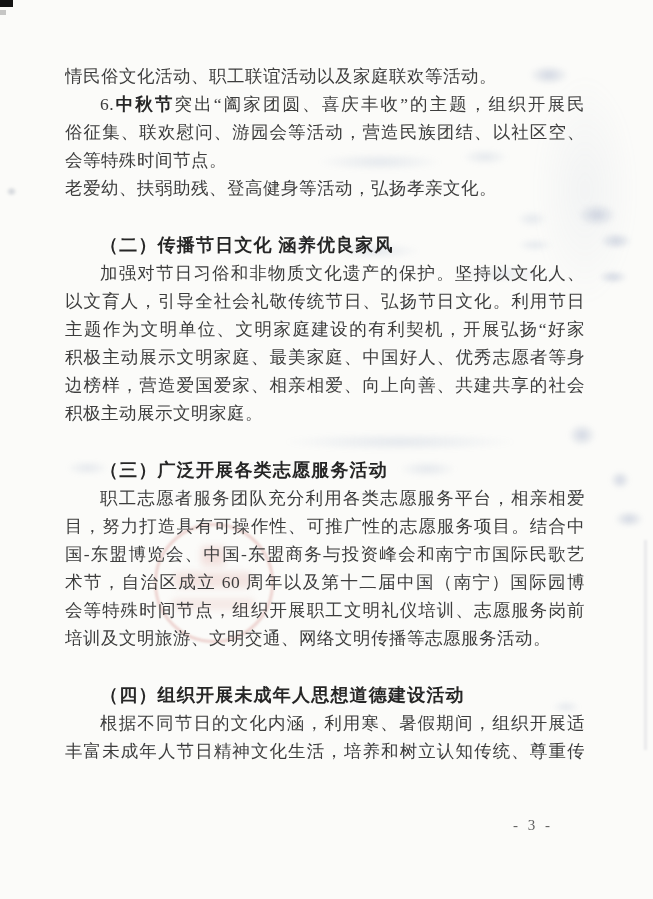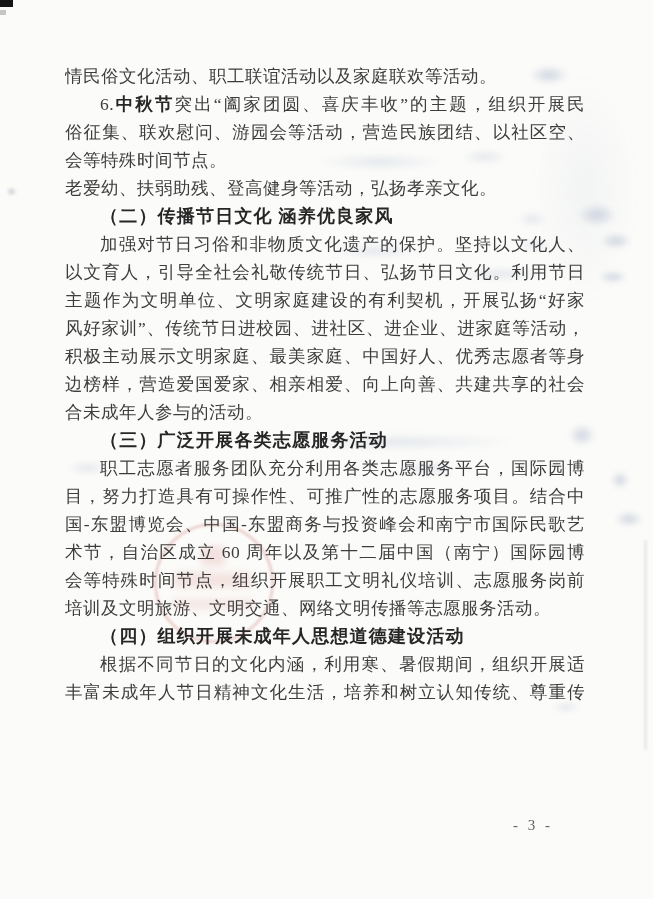--- a/index.html
+++ b/index.html
@@ -26,20 +26,21 @@
     letter-spacing: 0.5px;
     overflow: hidden;
   }
   .line.indent { padding-left: 35px; }
   .line.justify { text-align: justify; text-align-last: justify; }
   .line.heading {
     font-weight: bold;
     color: var(--heading-ink, #262626);
     font-size: 18px;
     letter-spacing: 1.2px;
+    margin-top: 29px;
   }
   .seg.bold { font-weight: bold; color: var(--heading-ink, #262626); }
   .page-number {
     position: absolute;
     left: 498px;
     top: 817px;
     width: 70px;
     text-align: center;
     font-size: 15px;
     letter-spacing: 3px;
@@ -122,26 +123,25 @@
   <div class="content" id="doc-lines">
       <div class="line body"><span class="seg">情民俗文化活动、职工联谊活动以及家庭联欢等活动。</span></div>
       <div class="line body indent justify"><span class="seg">6.</span><span class="seg bold">中秋节</span><span class="seg">突出“阖家团圆、喜庆丰收”的主题，组织开展民</span></div>
       <div class="line body justify"><span class="seg">俗征集、联欢慰问、游园会等活动，营造民族团结、以社区空、</span></div>
       <div class="line body"><span class="seg">会等特殊时间节点。</span></div>
       <div class="line body"><span class="seg">老爱幼、扶弱助残、登高健身等活动，弘扬孝亲文化。</span></div>
       <div class="line heading indent"><span class="seg bold">（二）传播节日文化 涵养优良家风</span></div>
       <div class="line body indent justify"><span class="seg">加强对节日习俗和非物质文化遗产的保护。坚持以文化人、</span></div>
       <div class="line body justify"><span class="seg">以文育人，引导全社会礼敬传统节日、弘扬节日文化。利用节日</span></div>
       <div class="line body justify"><span class="seg">主题作为文明单位、文明家庭建设的有利契机，开展弘扬“好家</span></div>
-      <div class="line body justify"><span class="seg">风好家训”、传统节日进校园、进社区、进企业、进家庭等活动，</span></div>
       <div class="line body justify"><span class="seg">积极主动展示文明家庭、最美家庭、中国好人、优秀志愿者等身</span></div>
       <div class="line body justify"><span class="seg">边榜样，营造爱国爱家、相亲相爱、向上向善、共建共享的社会</span></div>
-      <div class="line body"><span class="seg">合未成年人参与的活动。</span></div>
+      <div class="line body"><span class="seg">积极主动展示文明家庭。</span></div>
       <div class="line heading indent"><span class="seg bold">（三）广泛开展各类志愿服务活动</span></div>
-      <div class="line body indent justify"><span class="seg">职工志愿者服务团队充分利用各类志愿服务平台，国际园博</span></div>
+      <div class="line body indent justify"><span class="seg">职工志愿者服务团队充分利用各类志愿服务平台，相亲相爱</span></div>
       <div class="line body justify"><span class="seg">目，努力打造具有可操作性、可推广性的志愿服务项目。结合中</span></div>
       <div class="line body justify"><span class="seg">国-东盟博览会、中国-东盟商务与投资峰会和南宁市国际民歌艺</span></div>
       <div class="line body justify"><span class="seg">术节，自治区成立 60 周年以及第十二届中国（南宁）国际园博</span></div>
       <div class="line body justify"><span class="seg">会等特殊时间节点，组织开展职工文明礼仪培训、志愿服务岗前</span></div>
       <div class="line body"><span class="seg">培训及文明旅游、文明交通、网络文明传播等志愿服务活动。</span></div>
       <div class="line heading indent"><span class="seg bold">（四）组织开展未成年人思想道德建设活动</span></div>
       <div class="line body indent justify"><span class="seg">根据不同节日的文化内涵，利用寒、暑假期间，组织开展适</span></div>
       <div class="line body justify"><span class="seg">丰富未成年人节日精神文化生活，培养和树立认知传统、尊重传</span></div>
     </div>
 

